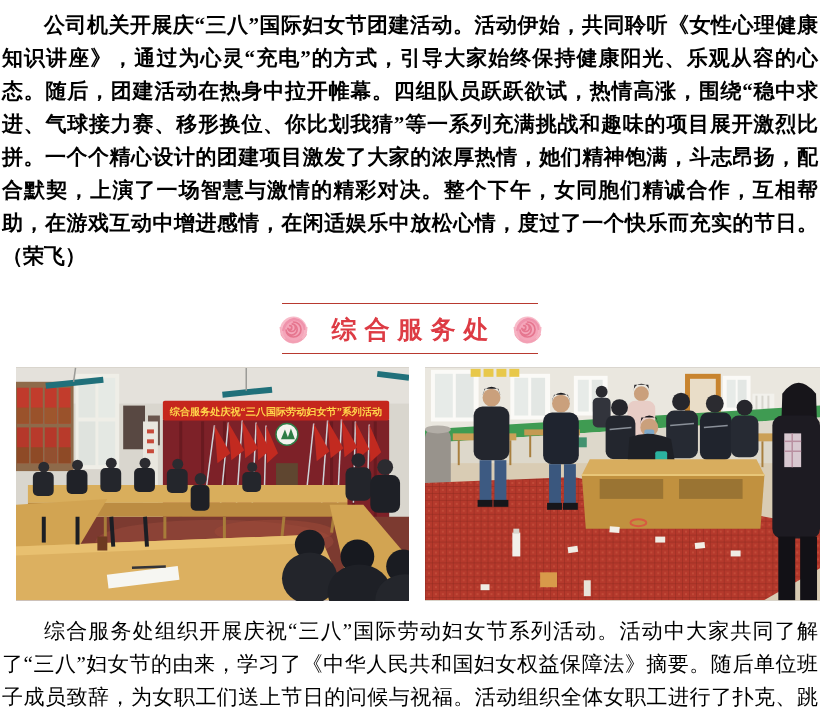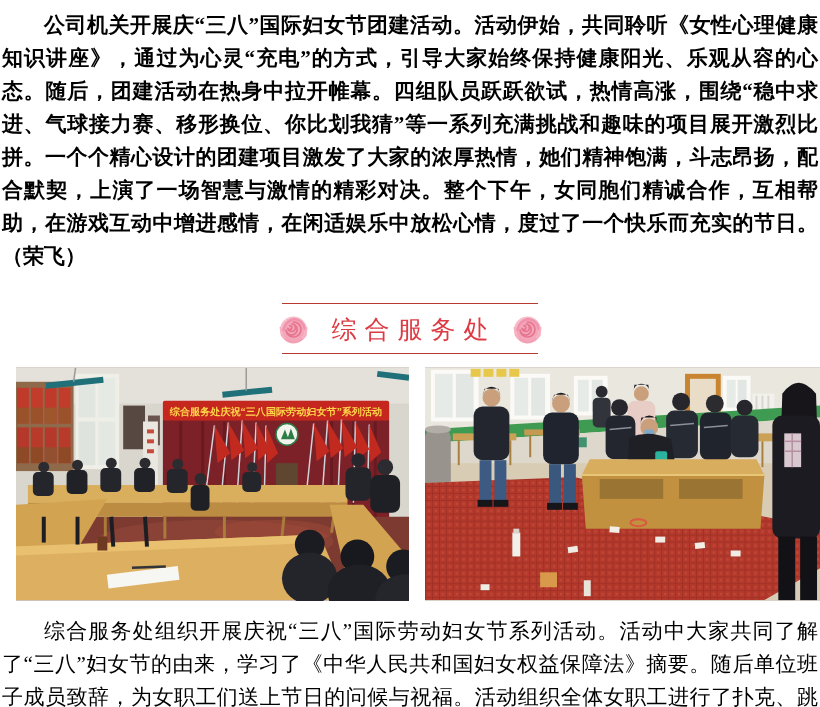--- a/index.html
+++ b/index.html
@@ -29,21 +29,21 @@
     padding: 9px 0 7px 0;
     display: flex;
     align-items: center;
     justify-content: center;
     gap: 22px;
   }
   .section-title {
     color: #dd3b44;
     font-size: 25px;
     letter-spacing: 8px;
-    font-weight: normal;
+    font-weight: bold;
     margin-right: -8px; 
     white-space: nowrap;
   }
   .rose { width: 33px; height: 33px; flex: 0 0 auto; }
 
   .photos {
     display: flex;
     gap: 16px;
     padding-left: 16px;
     margin-top: 13px;

